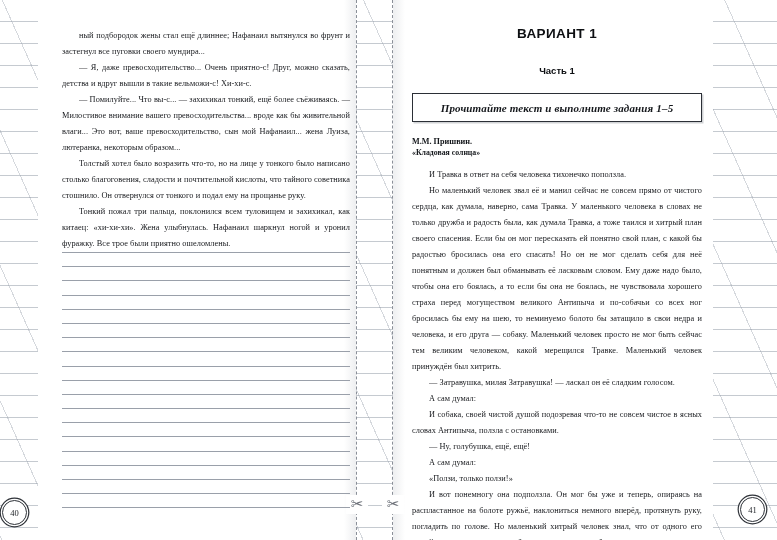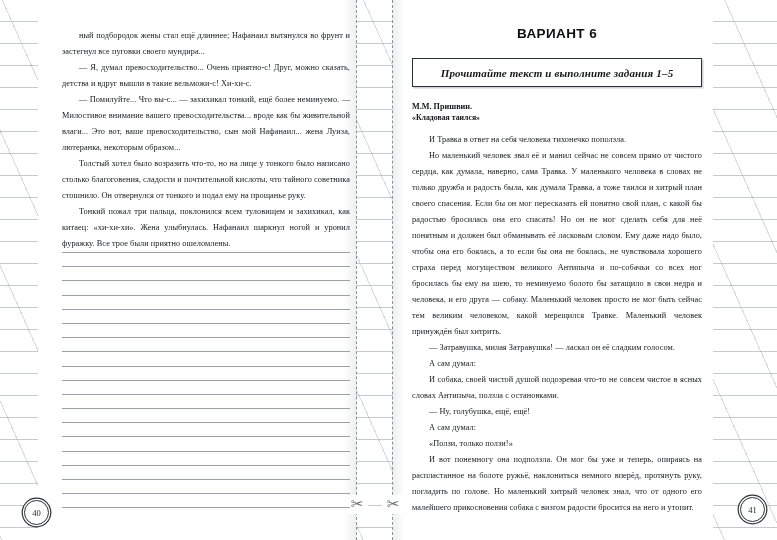--- a/index.html
+++ b/index.html
@@ -183,21 +183,21 @@
     border: 1.6px solid #2e3238;
     box-shadow: 0 0 0 1.2px #ffffff, 0 0 0 2.4px #2e3238;
     background: #ffffff;
     display: flex;
     align-items: center;
     justify-content: center;
     font-family: "Liberation Serif", "DejaVu Serif", serif;
     font-size: 8.5px;
     color: #1a1d22;
   }
-  .page-num.left  { left: 24px;  top: 500px; }
+  .page-num.left  { left: 2px;  top: 500px; }
   .page-num.right { right: 12px; top: 497px; }
 </style>
 </head>
 <body>
 
 <div id="scan">
 
   <div class="bg-ruled"></div>
   <div class="bg-diag"></div>
 
@@ -205,22 +205,22 @@
 
   <div class="sheet sheet-right"></div>
 
   <div class="cut-line c1"></div>
   <div class="cut-line c2"></div>
   <div class="scissors s1">✂</div>
   <div class="scissors s2">✂</div>
 
   <div class="col col-left">
     <p class="body">ный подбородок жены стал ещё длиннее; Нафанаил вытянулся во фрунт и застегнул все пуговки своего мундира...</p>
-    <p class="body">— Я, думал превосходительство... Очень приятно-с! Друг, можно сказать, детства и вдруг вышли в такие вельможи-с! Хи-хи-с.</p>
-    <p class="body">— Помилуйте... Что вы-с... — захихикал тонкий, ещё более неминуемо. — Милостивое внимание вашего превосходительства... вроде как бы живительной влаги... Это вот, ваше превосходительство, сын мой Нафанаил... жена Луиза, лютеранка, некоторым образом...</p>
+    <p class="body">— Я, даже превосходительство... Очень приятно-с! Друг, можно сказать, детства и вдруг вышли в такие вельможи-с! Хи-хи-с.</p>
+    <p class="body">— Помилуйте... Что вы-с... — захихикал тонкий, ещё более съёживаясь. — Милостивое внимание вашего превосходительства... вроде как бы живительной влаги... Это вот, ваше превосходительство, сын мой Нафанаил... жена Луиза, лютеранка, некоторым образом...</p>
     <p class="body">Толстый хотел было возразить что-то, но на лице у тонкого было написано столько благоговения, сладости и почтительной кислоты, что тайного советника стошнило. Он отвернулся от тонкого и подал ему на прощанье руку.</p>
     <p class="body">Тонкий пожал три пальца, поклонился всем туловищем и захихикал, как китаец: «хи-хи-хи». Жена улыбнулась. Нафанаил шаркнул ногой и уронил фуражку. Все трое были приятно ошеломлены.</p>
 
     <div class="answer-lines" id="answer-lines">
         <div class="ans-line"></div>
         <div class="ans-line"></div>
         <div class="ans-line"></div>
         <div class="ans-line"></div>
         <div class="ans-line"></div>
         <div class="ans-line"></div>
@@ -234,29 +234,30 @@
         <div class="ans-line"></div>
         <div class="ans-line"></div>
         <div class="ans-line"></div>
         <div class="ans-line"></div>
         <div class="ans-line"></div>
         <div class="ans-line"></div>
       </div>
   </div>
 
   <div class="col col-right">
-    <div class="variant-title">ВАРИАНТ 6</div>
+    <div class="variant-title">ВАРИАНТ 1</div>
+    <div class="part-title">Часть 1</div>
 
     <div class="task-box">
       <span>Прочитайте текст и выполните задания 1–5</span>
     </div>
 
     <div class="source">
       <span>М.М. Пришвин.</span>
-      <span class="work">«Кладовая таился»</span>
+      <span class="work">«Кладовая солнца»</span>
     </div>
 
     <div style="height:9px"></div>
 
     <p class="body">И Травка в ответ на себя человека тихонечко поползла.</p>
     <p class="body">Но маленький человек звал её и манил сейчас не совсем прямо от чистого сердца, как думала, наверно, сама Травка. У маленького человека в словах не только дружба и радость была, как думала Травка, а тоже таился и хитрый план своего спасения. Если бы он мог пересказать ей понятно свой план, с какой бы радостью бросилась она его спасать! Но он не мог сделать себя для неё понятным и должен был обманывать её ласковым словом. Ему даже надо было, чтобы она его боялась, а то если бы она не боялась, не чувствовала хорошего страха перед могуществом великого Антипыча и по-собачьи со всех ног бросилась бы ему на шею, то неминуемо болото бы затащило в свои недра и человека, и его друга — собаку. Маленький человек просто не мог быть сейчас тем великим человеком, какой мерещился Травке. Маленький человек принуждён был хитрить.</p>
     <p class="body">— Затравушка, милая Затравушка! — ласкал он её сладким голосом.</p>
     <p class="body">А сам думал:</p>
     <p class="body">И собака, своей чистой душой подозревая что-то не совсем чистое в ясных словах Антипыча, ползла с остановками.</p>
     <p class="body">— Ну, голубушка, ещё, ещё!</p>

